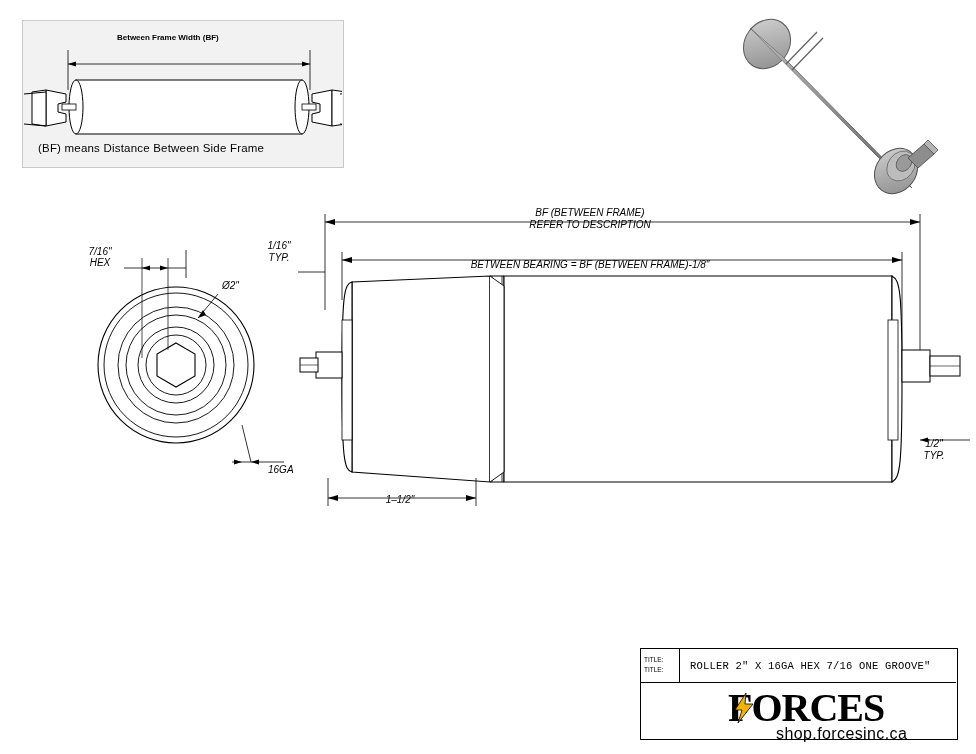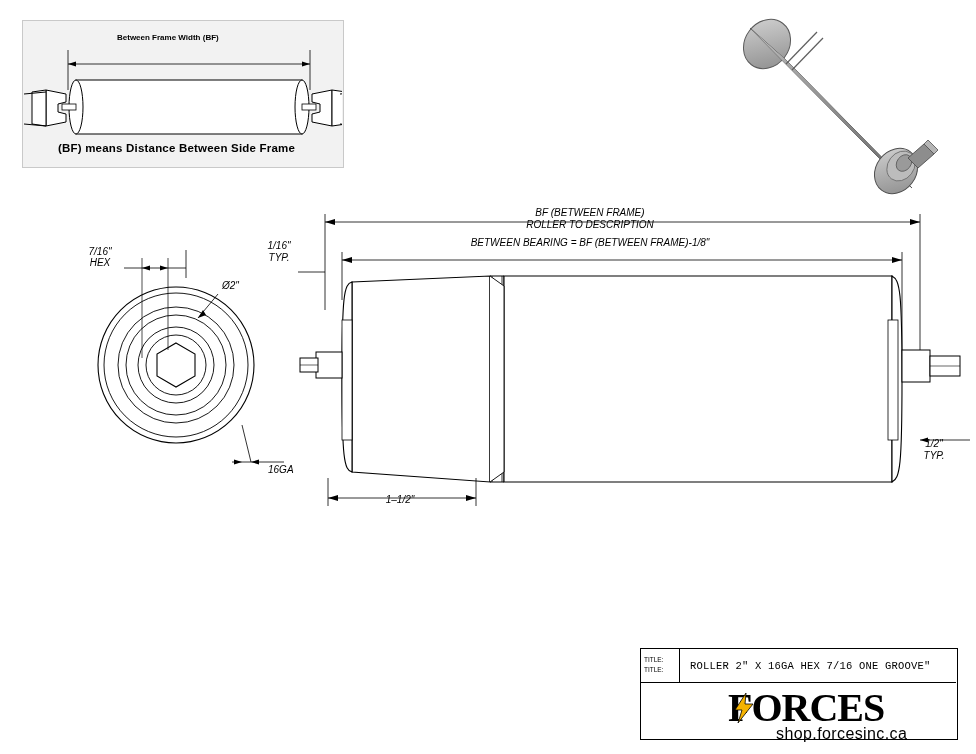--- a/index.html
+++ b/index.html
@@ -25,21 +25,21 @@
     line-height: 1.15;
   }
   
   #frame-note {
     left: 22px; top: 20px; width: 320px; height: 146px;
     background: #f2f2f2;
     border: 1px solid #c9c9c9;
   }
   #frame-note-caption {
     left: 38px; top: 142px;
-    font-size: 11.5px; font-weight: bold; letter-spacing: .2px; margin-left: 20px;
+    font-size: 11.5px; font-weight: normal; letter-spacing: .2px;
   }
   #frame-note-dimlabel {
     left: 117px; top: 33px;
     font-size: 8px; font-weight: bold;
   }
   
   .lbl { font-size: 10px; font-style: italic; }
   .center { text-align: center; }
   
   #title-block {
@@ -237,23 +237,23 @@
     <polygon points="640,240 648,237.5 648,242.5" fill="#000"></polygon>
 
     <line x1="48" y1="298" x2="196" y2="298" stroke="#000" stroke-width="0.8"></line>
     <polygon points="48,298 58,295 58,301" fill="#000"></polygon>
     <polygon points="196,298 186,295 186,301" fill="#000"></polygon>
     <line x1="48" y1="278" x2="48" y2="306" stroke="#000" stroke-width="0.8"></line>
     <line x1="196" y1="278" x2="196" y2="306" stroke="#000" stroke-width="0.8"></line>
   </svg>
 
   <div class="abs txt lbl center" style="left:470px; top:207px; width:240px;">BF (BETWEEN FRAME)</div>
-  <div class="abs txt lbl center" style="left:470px; top:219px; width:240px;">ROLLER TO DESCRIPTION</div>
-
-  <div class="abs txt lbl center" style="left:400px; top:237px; width:380px;text-align:center;">BETWEEN BEARING = BF (BETWEEN FRAME)-1/8"</div>
+  <div class="abs txt lbl center" style="left:470px; top:219px; width:240px;">REFER TO DESCRIPTION</div>
+
+  <div class="abs txt lbl center" style="left:400px; top:259px; width:380px;text-align:center;">BETWEEN BEARING = BF (BETWEEN FRAME)-1/8"</div>
 
   <div class="abs txt lbl center" style="left:256px; top:240px; width:46px;">1/16"</div>
   <div class="abs txt lbl center" style="left:256px; top:252px; width:46px;">TYP.</div>
 
   <div class="abs txt lbl center" style="left:912px; top:438px; width:44px;">1/2"</div>
   <div class="abs txt lbl center" style="left:912px; top:450px; width:44px;">TYP.</div>
 
   <div class="abs txt lbl center" style="left:352px; top:494px; width:96px;">1–1/2"</div>
 
   <div class="abs" id="title-block"></div>

